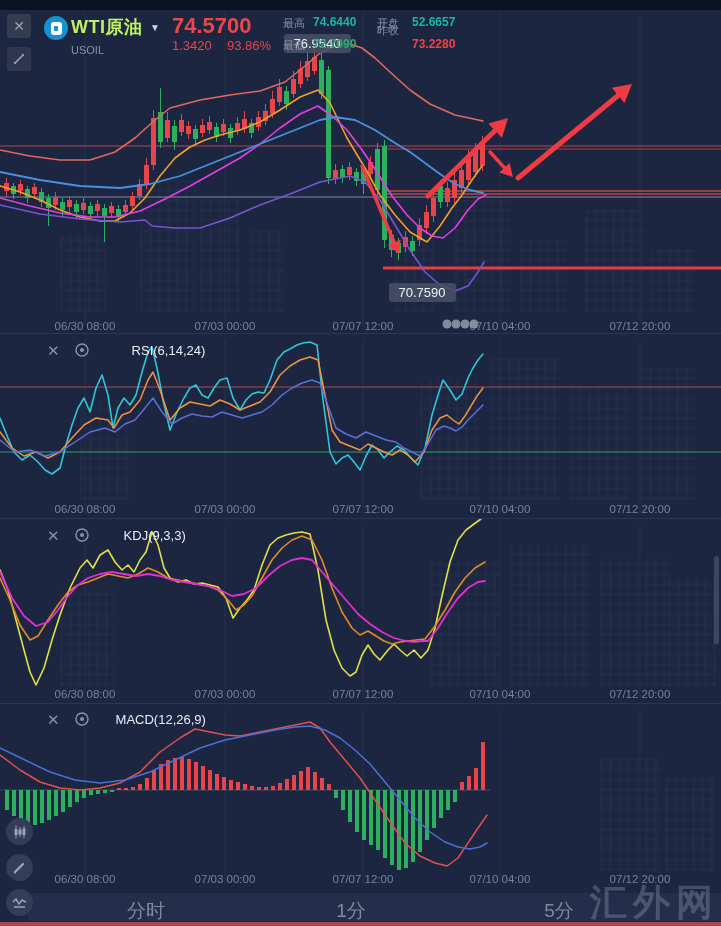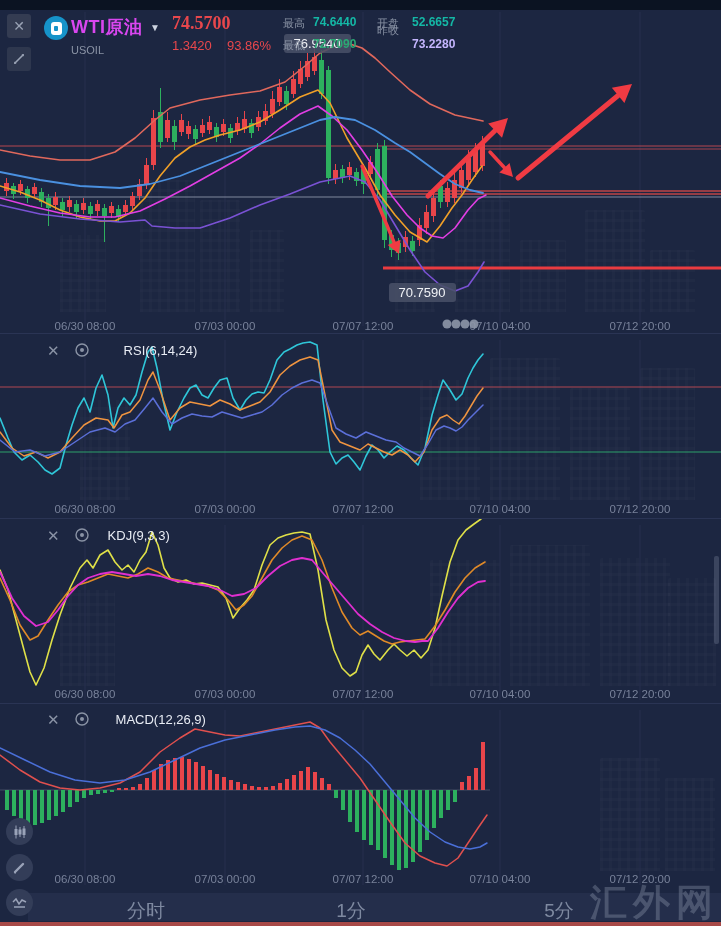--- a/index.html
+++ b/index.html
@@ -11,28 +11,28 @@
                         repeating-linear-gradient(0deg,rgba(255,255,255,.30) 0 3px,transparent 3px 10px);
        opacity:.055;border-radius:2px 2px 0 0;}
   #chart-svg{position:absolute;left:0;top:0;z-index:2;}
   .ovl{position:absolute;z-index:3;}
   .sep{position:absolute;left:0;width:721px;height:1px;background:#2a3454;z-index:2;}
   .sqbtn{width:24px;height:24px;border-radius:3px;background:#343c52;display:flex;
          align-items:center;justify-content:center;color:#9aa3b5;font-size:14px;cursor:pointer;}
   .logo{width:24px;height:24px;border-radius:50%;background:#1693c9;display:flex;align-items:center;justify-content:center;}
   .logo .inner{width:11px;height:13px;background:#fff;border-radius:3px;display:flex;align-items:center;justify-content:center;}
   .logo .dot{width:4px;height:5px;background:#1693c9;border-radius:1px;}
-  .sym{color:#d946ef;font-size:18px;font-weight:700;letter-spacing:.5px;}
+  .sym{color:#bef264;font-size:18px;font-weight:700;letter-spacing:.5px;}
   .caret{color:#cdd3e0;font-size:10px;}
   .code{color:#8a93a5;font-size:11px;}
-  .price{color:#e8474c;font-size:18px;font-weight:700;font-family:Liberation Serif, serif;}
+  .price{color:#e8474c;font-size:22px;font-weight:700;}
   .chg{color:#e8474c;font-size:13px;}
   .slabel{color:#8a93a5;font-size:11px;}
   .sval{font-size:12px;font-weight:600;}
-  .red{color:#14b8a6;} .green{color:#2aa974;} .white{color:#c4b5fd;}
+  .red{color:#14b8a6;} .green{color:#2aa974;} .white{color:#ef4444;}
   .phead{display:flex;align-items:center;gap:14px;z-index:3;position:absolute;}
   .px{color:#8a93a5;font-size:15px;line-height:15px;cursor:pointer;}
   .ptitle{color:#e8ecf4;font-size:13px;}
   .toolcircle{width:27px;height:27px;border-radius:50%;background:#333d58;display:flex;
               align-items:center;justify-content:center;z-index:4;position:absolute;cursor:pointer;}
   .bottombar{position:absolute;left:28px;top:893px;width:693px;height:28px;background:#242e4b;z-index:3;}
   .tab{position:absolute;top:898px;color:#7e89a0;font-size:19px;z-index:4;cursor:pointer;transform:translateX(-50%);}
   .watermark{position:absolute;right:2px;bottom:-2px;z-index:5;font-size:37px;font-weight:700;
              color:rgba(165,175,195,0.30);letter-spacing:6px;pointer-events:none;}
   .redbase{position:absolute;left:0;top:922px;width:721px;height:4px;background:#a84a48;z-index:4;}
@@ -391,29 +391,29 @@
   <div class="ovl sval red" style="left:412px;top:15px">52.6657</div>
   <div class="ovl slabel" style="left:377px;top:23px">昨收</div>
   <div class="ovl sval white" style="left:412px;top:37px">73.2280</div>
 
   <div class="phead" style="left:47px;top:342px">
     <span class="px">✕</span>
     <svg width="16" height="16" viewBox="0 0 16 16">
       <circle cx="8" cy="8" r="6" fill="none" stroke="#8a93a5" stroke-width="1.4"></circle>
       <circle cx="8" cy="8" r="2" fill="#8a93a5"></circle>
     </svg>
-    <span class="ptitle" style="margin-left:20px">RSI(6,14,24)</span>
+    <span class="ptitle" style="margin-left:28px">RSI(6,14,24)</span>
   </div>
   <div class="phead" style="left:47px;top:527px">
     <span class="px">✕</span>
     <svg width="16" height="16" viewBox="0 0 16 16">
       <circle cx="8" cy="8" r="6" fill="none" stroke="#8a93a5" stroke-width="1.4"></circle>
       <circle cx="8" cy="8" r="2" fill="#8a93a5"></circle>
     </svg>
-    <span class="ptitle" style="margin-left:4px">KDJ(9,3,3)</span>
+    <span class="ptitle" style="margin-left:20px">KDJ(9,3,3)</span>
   </div>
   <div class="phead" style="left:47px;top:711px">
     <span class="px">✕</span>
     <svg width="16" height="16" viewBox="0 0 16 16">
       <circle cx="8" cy="8" r="6" fill="none" stroke="#8a93a5" stroke-width="1.4"></circle>
       <circle cx="8" cy="8" r="2" fill="#8a93a5"></circle>
     </svg>
     <span class="ptitle" style="margin-left:12px">MACD(12,26,9)</span>
   </div>
 

